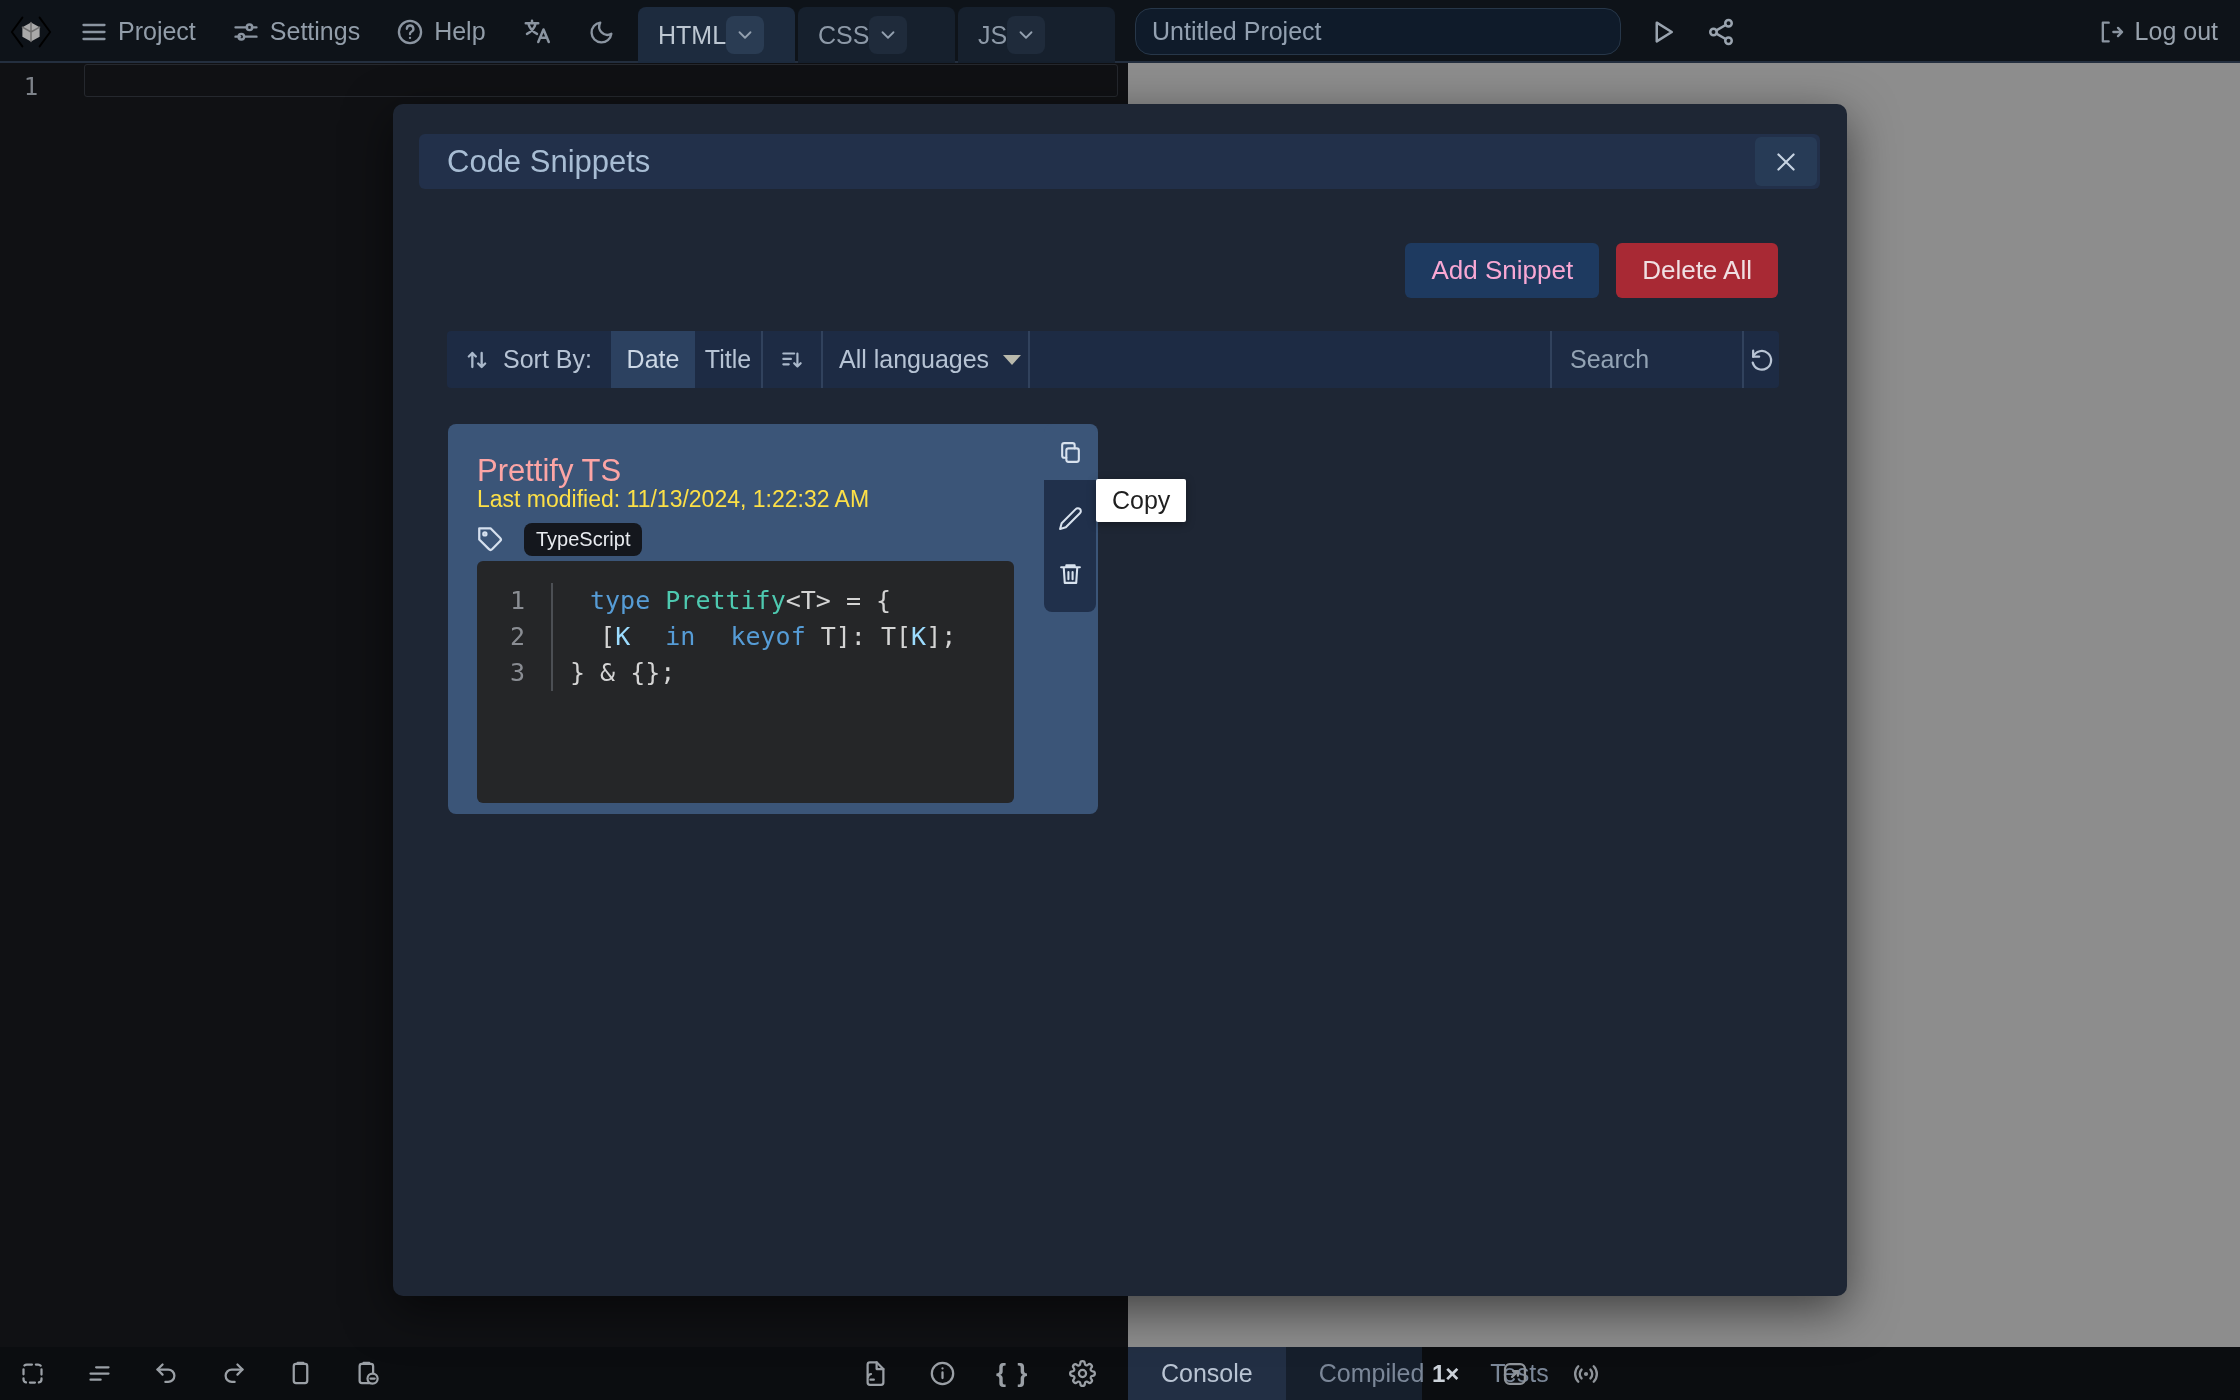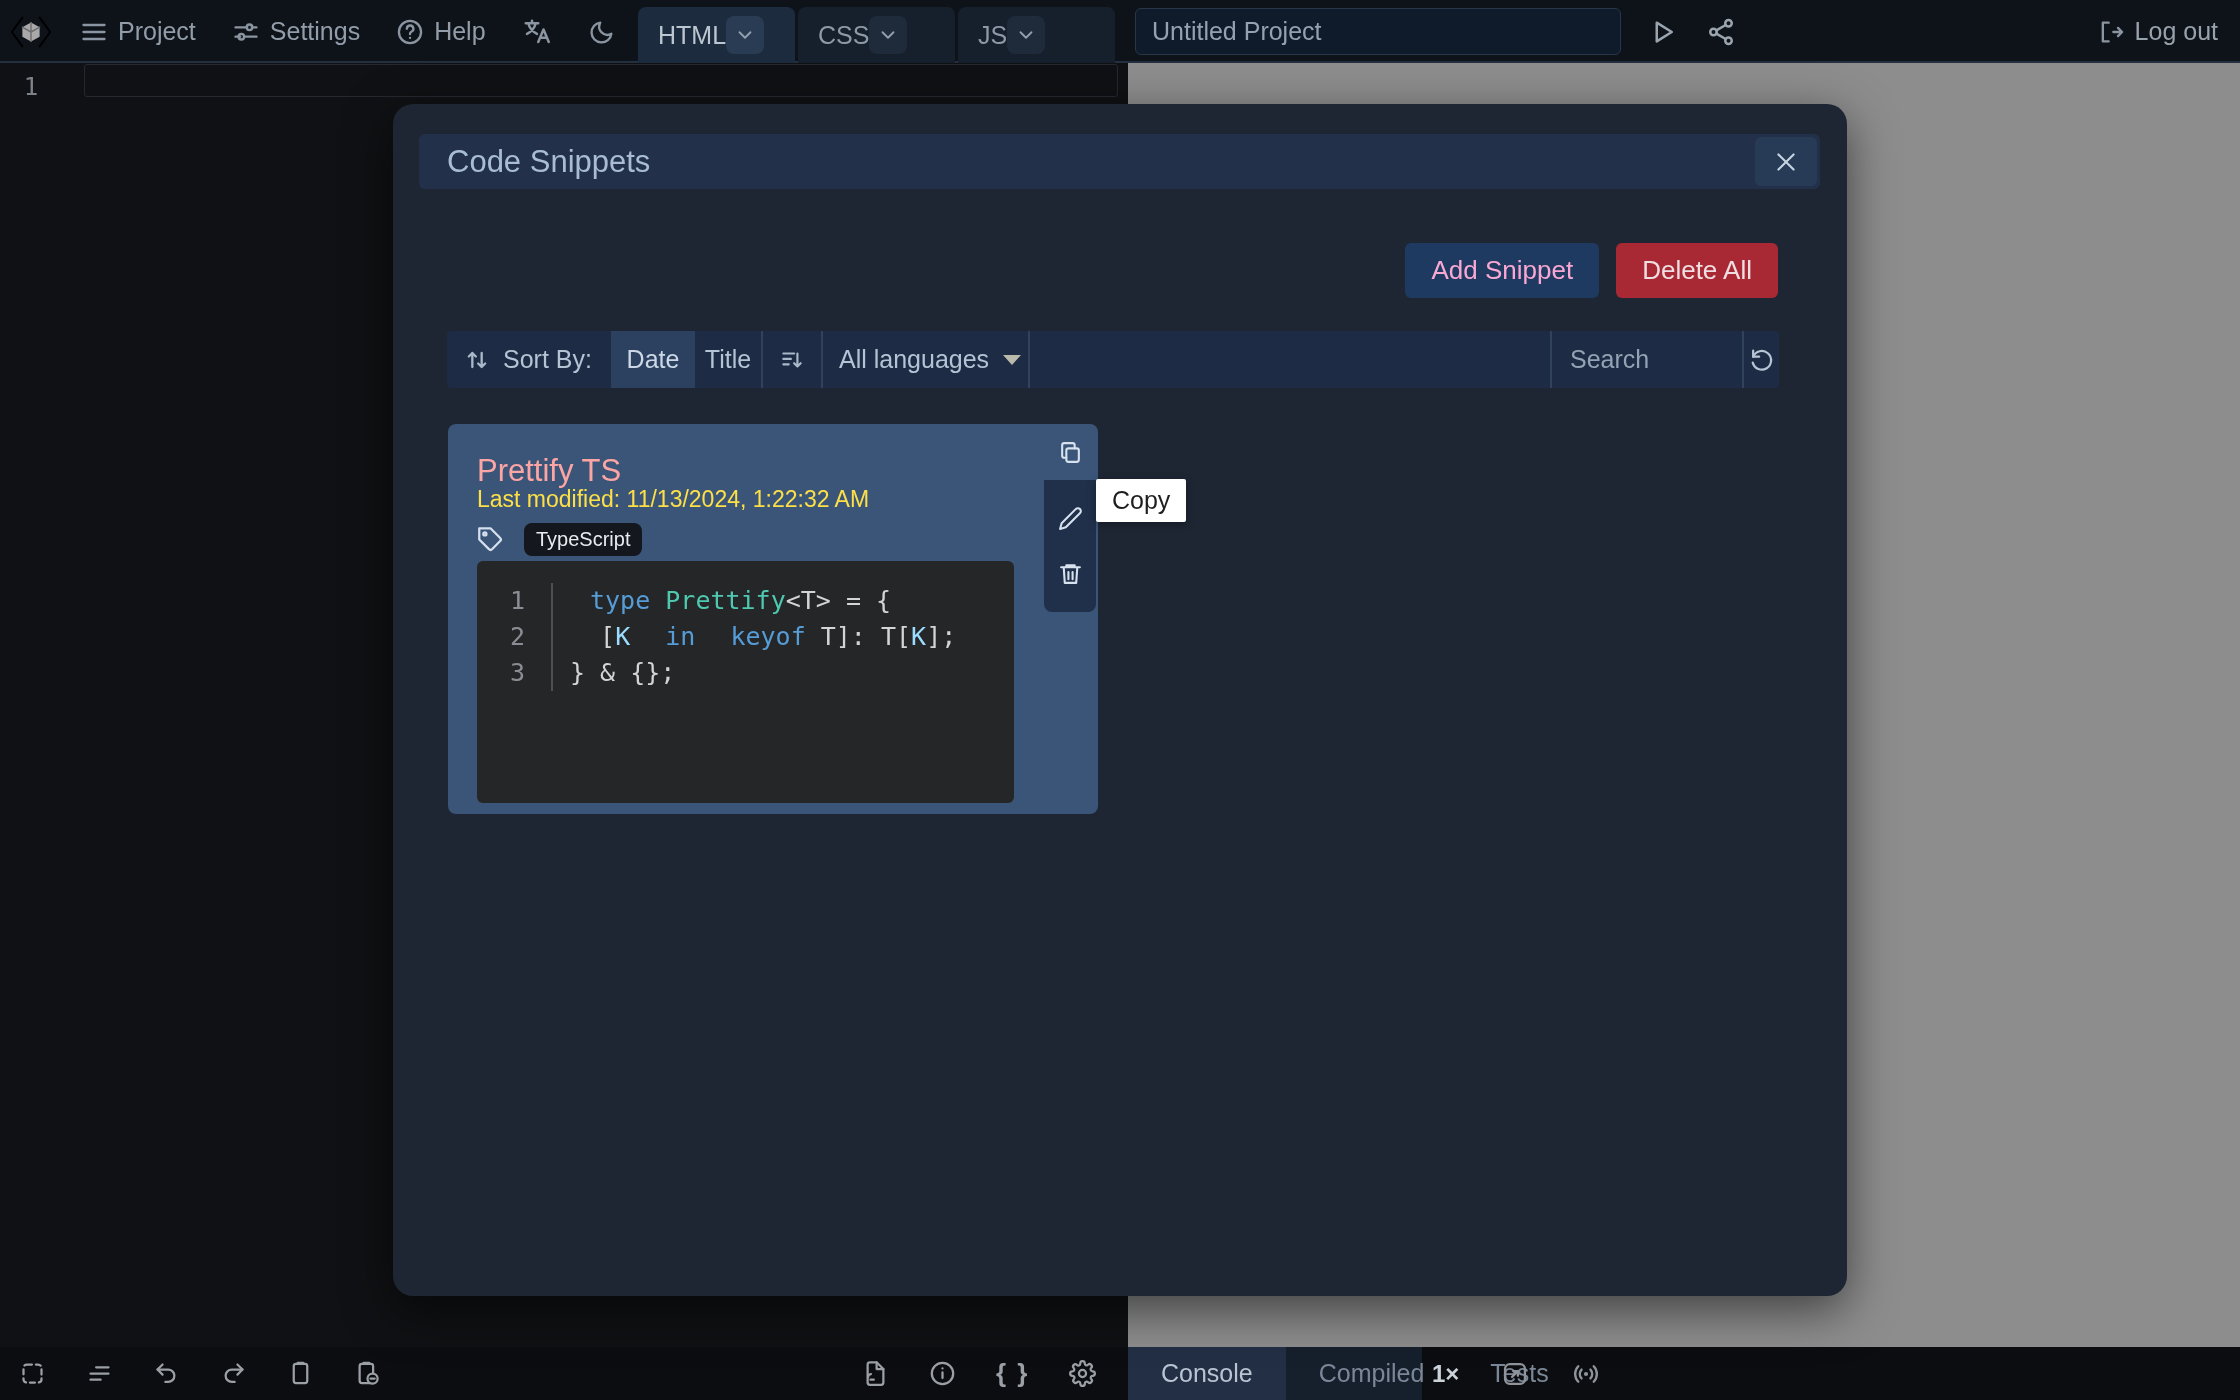--- a/index.html
+++ b/index.html
@@ -22,21 +22,21 @@
   .editor-group { width:157px; height:56px; border-radius:8px 8px 0 0; display:flex; align-items:center;
                   padding:0 9px 0 20px; background:#16202d; }
   .editor-group.active { background:#1d2b3e; }
   .editor-group .lbl { font-size:25px; color:#8d99a7; }
   .editor-group.active .lbl { color:#bcc6d1; }
   .chev-btn { width:38px; height:38px; border-radius:8px; background:#1f2b3b; color:#93a0af;
               display:flex; align-items:center; justify-content:center; }
   .editor-group.active .chev-btn { background:#2a3c53; }
 
   #project-name { position:absolute; left:1135px; top:8px; width:486px; height:47px; background:#0f1b2a;
-                  border:1px solid #273749; border-radius:6px; color:#93a1b1; font-size:25px;
+                  border:1px solid #273749; border-radius:16px; color:#93a1b1; font-size:25px;
                   padding:0 16px; font-family:"Liberation Sans", sans-serif; outline:none; }
   .run-btn  { position:absolute; left:1648px; top:17px; color:#9aa4af; }
   .share-btn{ position:absolute; left:1706px; top:17px; color:#9aa4af; }
   .nav-right { position:absolute; right:22px; top:0; height:63px; display:flex; align-items:center; gap:10px;
                color:#98a2ad; font-size:25px; }
 
   
   #editor-pane  { position:absolute; left:0; top:63px; width:1128px; height:1284px; background:#101114; }
   #preview-pane { position:absolute; left:1128px; top:63px; width:1112px; height:1284px; background:#8d8d8d; }
   .gutter-num { position:absolute; left:0; top:10px; width:62px; text-align:center; color:#7e838a;
@@ -51,21 +51,21 @@
   .sb-braces { font-size:26px; color:#9ba0a6; letter-spacing:2px; font-weight:bold; }
   .sb-tabs { position:absolute; left:1128px; top:0; width:294px; height:53px; background:#161f2c;
              display:flex; align-items:stretch; }
   .sb-tab { display:flex; align-items:center; padding:0 33px; font-size:25px; color:#7b8798; }
   .sb-tab.active { background:#222f44; color:#b9c4d3; }
   .sb-right { position:absolute; left:1432px; top:0; height:53px; display:flex; align-items:center; gap:42px; color:#8f949a; }
   .speed { font-size:24px; color:#ccd2d9; font-weight:bold; }
 
   
   #modal { position:absolute; left:393px; top:104px; width:1454px; height:1192px; background:#1e2634;
-           border-radius:20px; box-shadow:0 14px 48px rgba(0,0,0,.55); z-index:10;padding-left:14px; }
+           border-radius:10px; box-shadow:0 14px 48px rgba(0,0,0,.55); z-index:10;padding-left:14px; }
   .modal-header { position:absolute; left:26px; top:30px; width:1401px; height:55px; background:#22304a;
                   border-radius:6px; display:flex; align-items:center; }
   .modal-title { padding-left:28px; font-size:31px; color:#a8bdd4; }
   .close-btn { margin-left:auto; margin-right:3px; width:62px; height:49px; background:#273b56; border-radius:6px;
                display:flex; align-items:center; justify-content:center; color:#c6d3e2; }
 
   .actions-row { position:absolute; top:139px; left:0; right:69px; display:flex; justify-content:flex-end; gap:17px; }
   .btn { height:55px; border-radius:6px; font-size:26px; display:flex; align-items:center; padding:0 26px;
          font-family:"Liberation Sans", sans-serif; border:none; cursor:pointer; }
   .btn-add { background:#1e3a60; color:#f9a8d4; }

